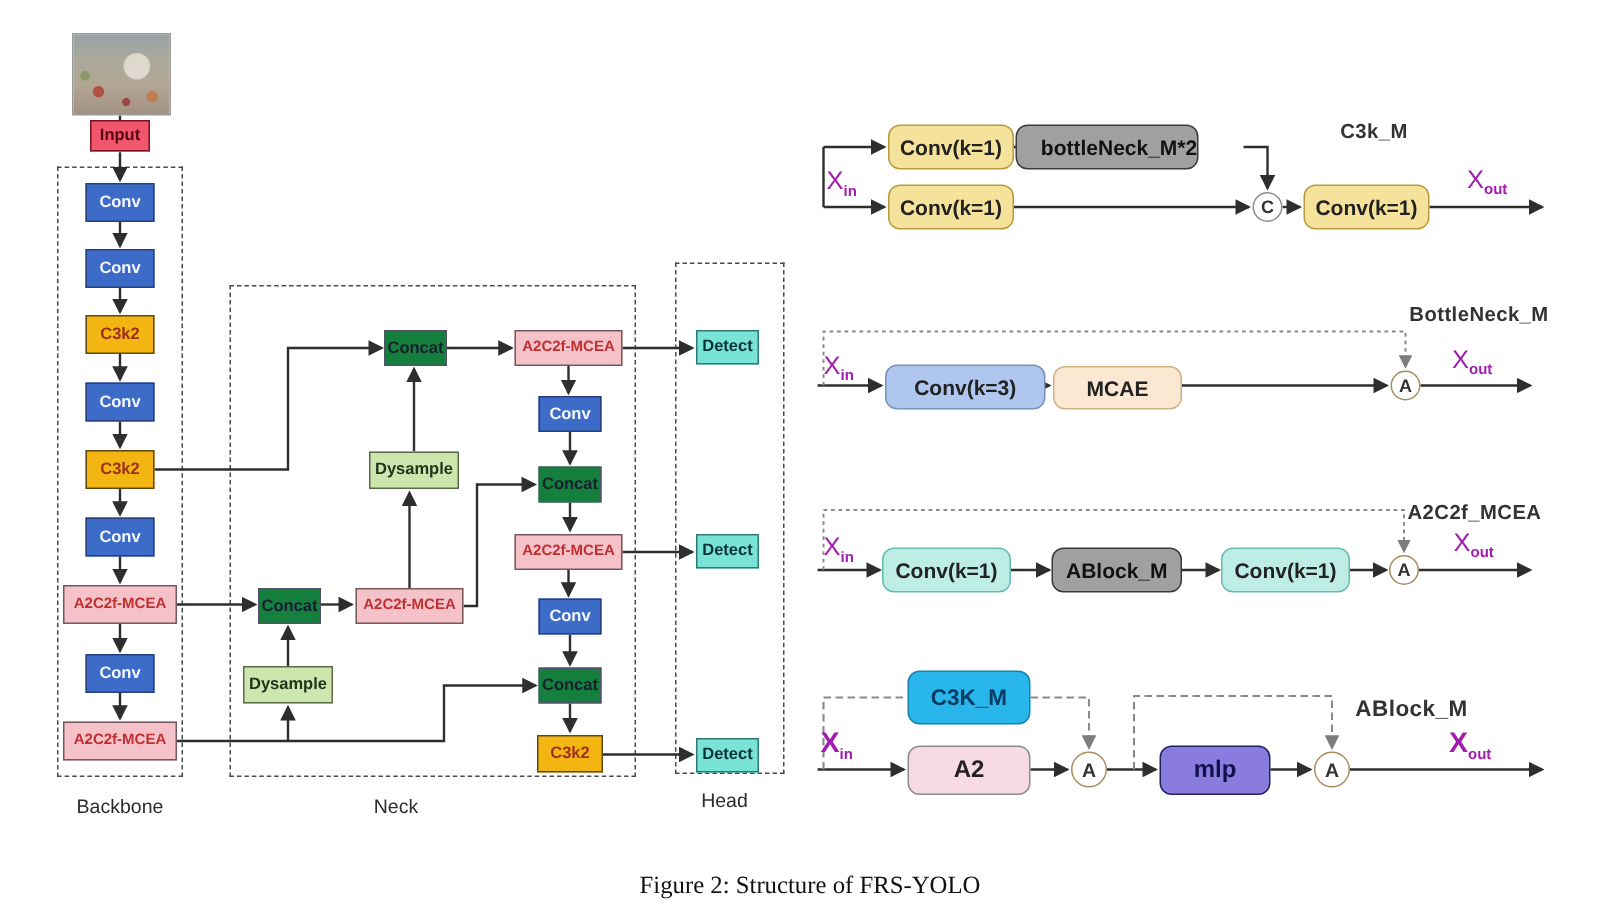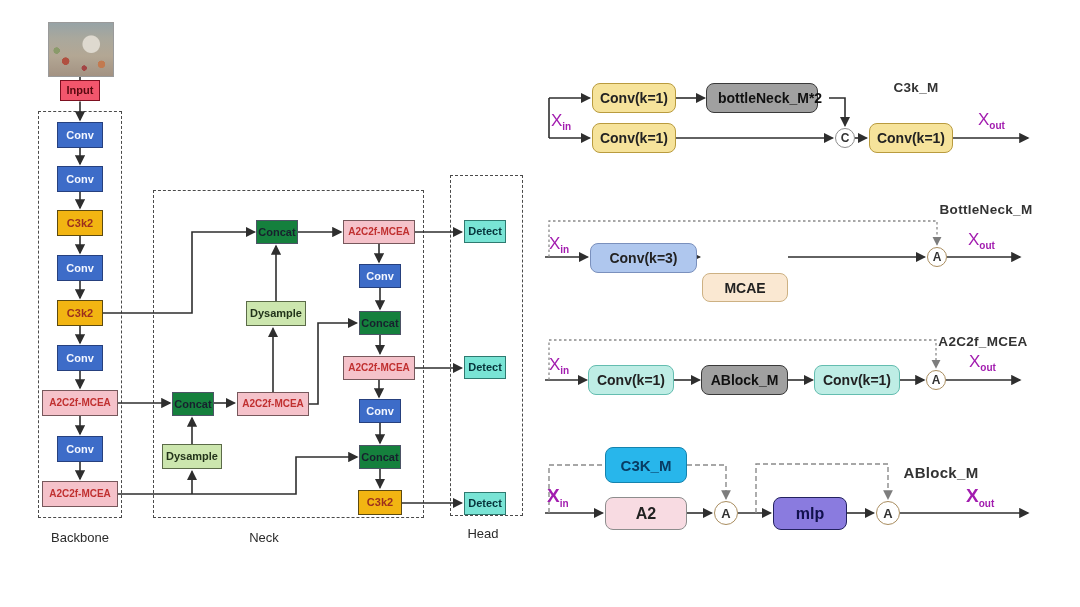--- a/index.html
+++ b/index.html
@@ -22,21 +22,21 @@
   .dysample { background:#cce6ae; color:#22331a; border-color:#5b6b48; }
   .detect   { background:#79e4d5; color:#06333a; border-color:#2e7a70; }
   .inputbox { background:#f2566c; color:#58090f; border-color:#7c1020; }
   .rnode {
     position:absolute; z-index:3; display:flex; align-items:center; justify-content:center;
     border-radius:8px; border:1.3px solid #555; font-size:14px; font-weight:600; color:#222;
   }
   .y1    { background:#f6e39b; border-color:#b99b3e; }
   .gray1 { background:#a0a0a0; border-color:#3a3a3a; color:#111; }
   .blue3 { background:#afc7ee; border-color:#7a90bd; }
-  .mcae  { background:#fae8d2; border-color:#cdb183;margin-top:29px; }
+  .mcae  { background:#fae8d2; border-color:#cdb183; }
   .teal1 { background:#beede5; border-color:#64bdb0; }
   .cyan1 { background:#28b6eb; border-color:#1583ae; color:#083c63; font-size:15px; }
   .pink2 { background:#f8dbe2; border-color:#8d8d8d; font-size:16px; }
   .mlp1  { background:#8a7bdf; border-color:#23225f; color:#11114d; font-size:16px; }
   .opcirc {
     position:absolute; z-index:4; border-radius:50%; background:#fff;
     border:1.4px solid #a98d5f; display:flex; align-items:center; justify-content:center;
     font-size:12px; font-weight:600; color:#333;
   }
   .opcirc.cgray { border-color:#8d8d8d; }
@@ -183,21 +183,21 @@
   <div class="seclabel" style="left:224px; top:530px; width:80px;">Neck</div>
 
   <div class="node detect" style="left:464px; top:220px; width:42px; height:23px;">Detect</div>
   <div class="node detect" style="left:464px; top:356px; width:42px; height:23px;">Detect</div>
   <div class="node detect" style="left:464px; top:492px; width:42px; height:23px;">Detect</div>
   <div class="seclabel" style="left:443px; top:526px; width:80px;">Head</div>
 
   <div class="mtitle" style="left:876px; top:80px; width:80px;">C3k_M</div>
   <div class="xl" style="left:551px; top:111px;"><span>X</span><sub>in</sub></div>
   <div class="rnode y1" style="left:592px; top:83px;  width:84px;  height:30px;">Conv(k=1)</div>
-  <div class="rnode gray1" style="left:706px; top:83px;  width:112px; height:30px;padding-left:16px;">bottleNeck_M*2</div>
+  <div class="rnode gray1" style="left:677px; top:83px;  width:122px; height:30px;padding-left:16px;">bottleNeck_M*2</div>
   <div class="rnode y1" style="left:592px; top:123px; width:84px;  height:30px;">Conv(k=1)</div>
   <div class="opcirc cgray" style="left:835px; top:128px; width:20px; height:20px;">C</div>
   <div class="rnode y1" style="left:869px; top:123px; width:84px;  height:30px;">Conv(k=1)</div>
   <div class="xl" style="left:978px; top:110px;"><span>X</span><sub>out</sub></div>
 
   <div class="mtitle" style="left:926px; top:202px; width:120px;">BottleNeck_M</div>
   <div class="xl" style="left:549px; top:234px;"><span>X</span><sub>in</sub></div>
   <div class="rnode blue3" style="left:590px; top:243px; width:107px; height:30px;">Conv(k=3)</div>
   <div class="rnode mcae" style="left:702px; top:244px; width:86px; height:29px;">MCAE</div>
   <div class="opcirc" style="left:927px; top:247px; width:20px; height:20px;">A</div>
@@ -213,14 +213,15 @@
 
   <div class="mtitle" style="left:881px; top:464px; width:120px; font-size:15px;">ABlock_M</div>
   <div class="rnode cyan1" style="left:605px; top:447px; width:82px; height:36px;">C3K_M</div>
   <div class="xl big" style="left:547px; top:485px;"><span>X</span><sub>in</sub></div>
   <div class="rnode pink2" style="left:605px; top:497px; width:82px; height:33px;">A2</div>
   <div class="opcirc" style="left:714px; top:501px; width:24px; height:24px; font-size:13px;">A</div>
   <div class="rnode mlp1" style="left:773px; top:497px; width:74px; height:33px;">mlp</div>
   <div class="opcirc" style="left:876px; top:501px; width:24px; height:24px; font-size:13px;">A</div>
   <div class="xl big" style="left:966px; top:485px;"><span>X</span><sub>out</sub></div>
 
+  <div id="caption">Figure 2: Structure of FRS-YOLO</div>
 
 </div>
 
 </body></html>

